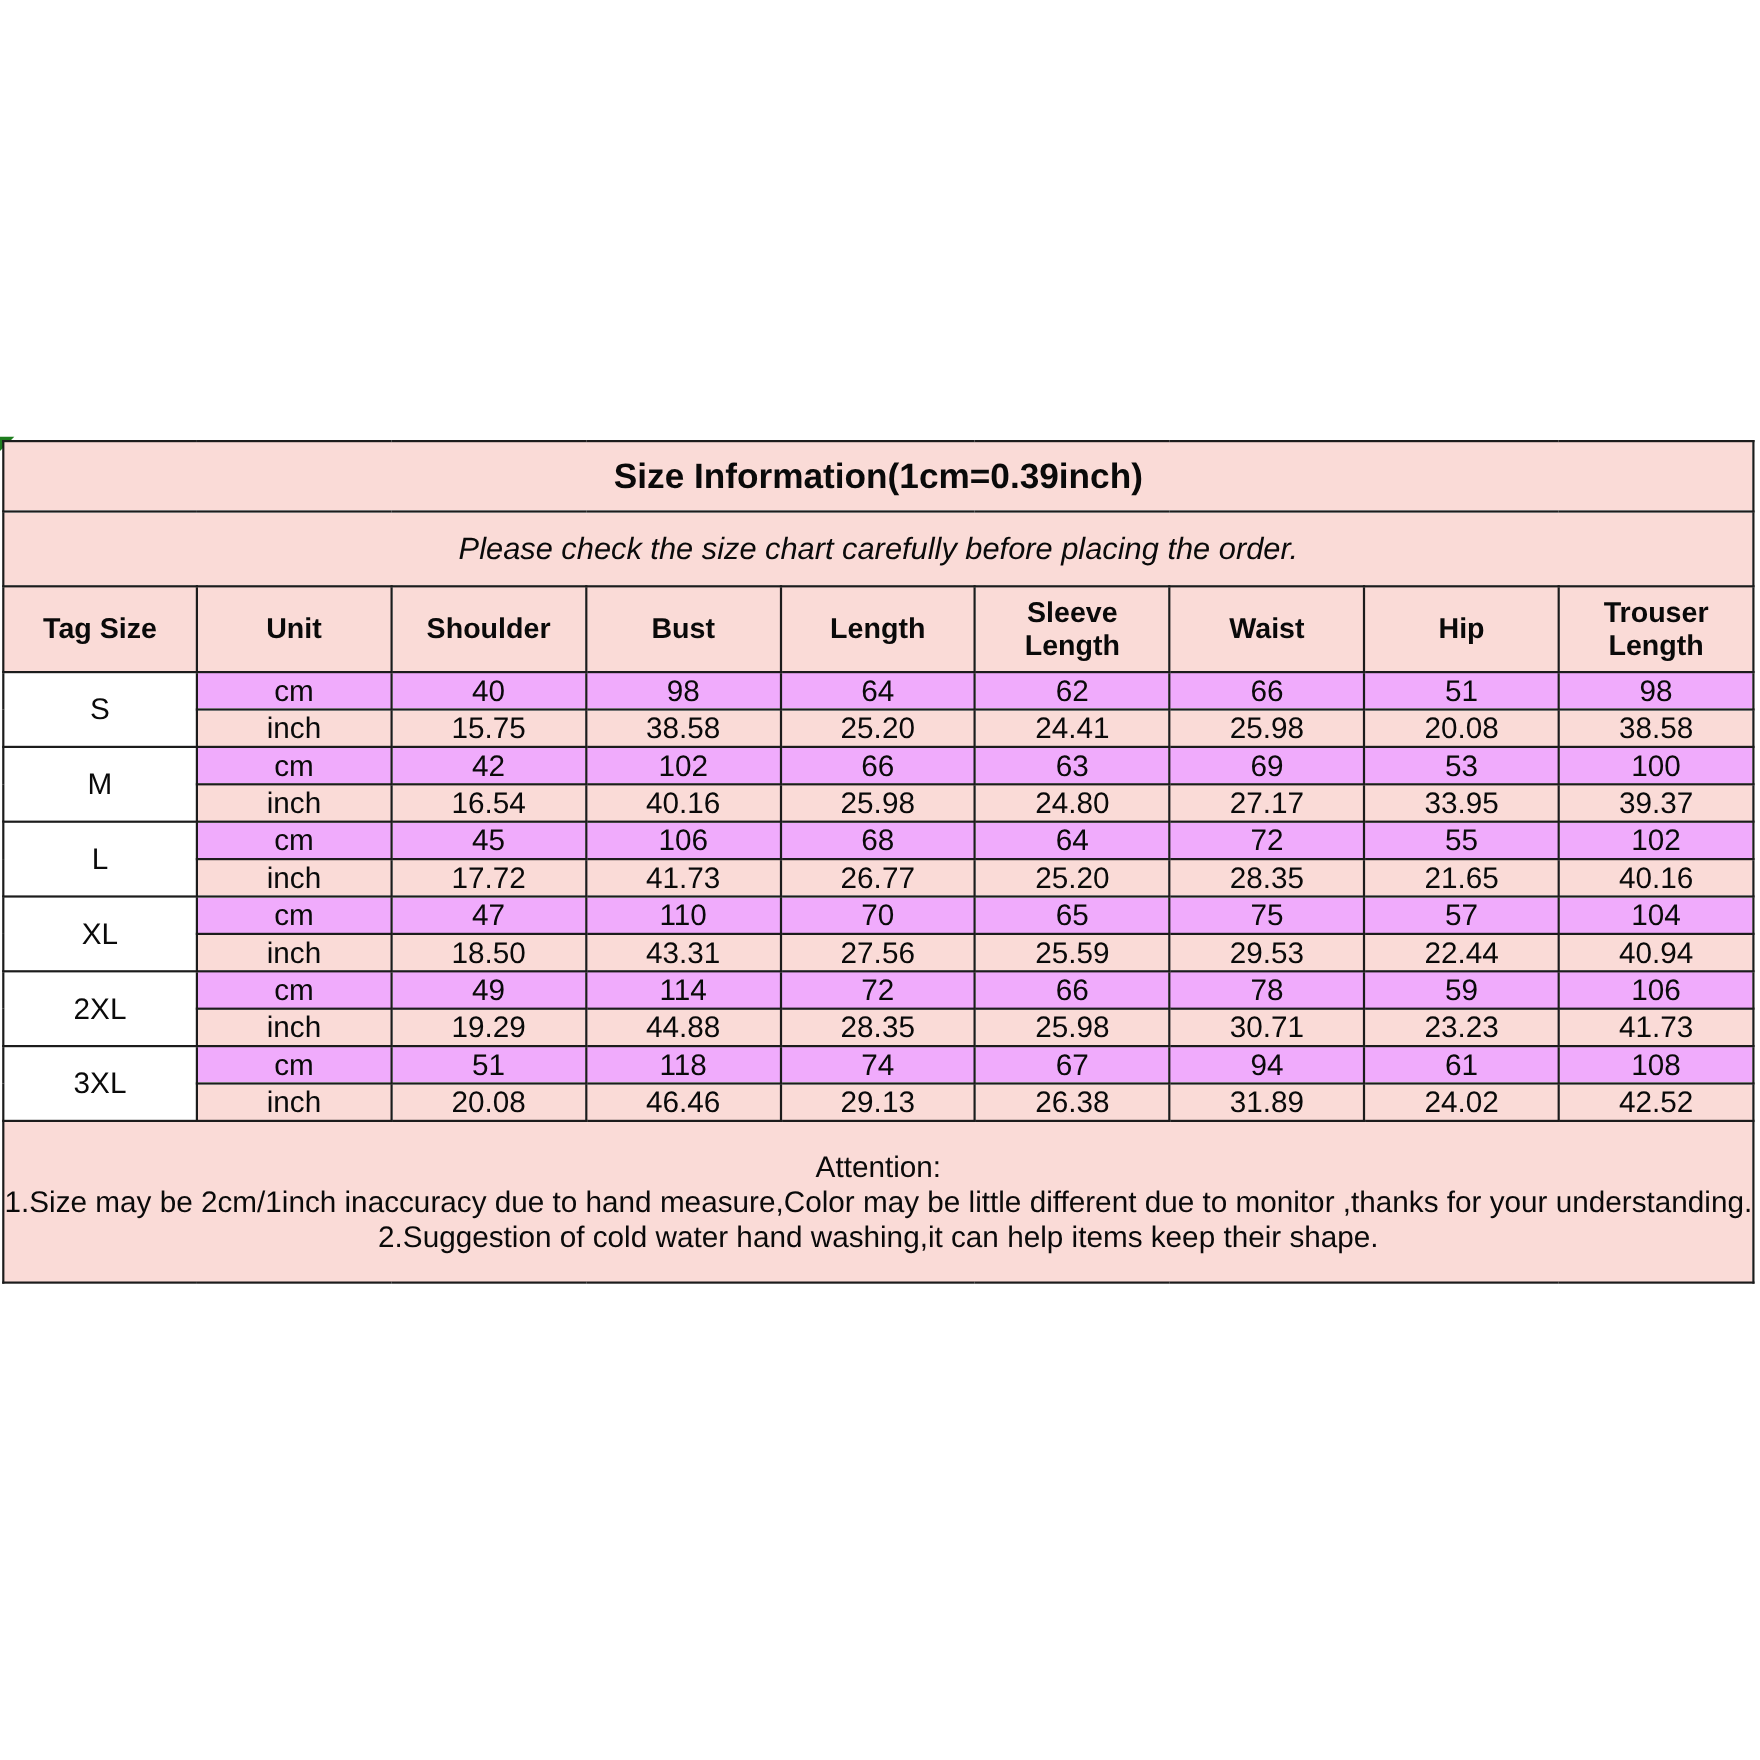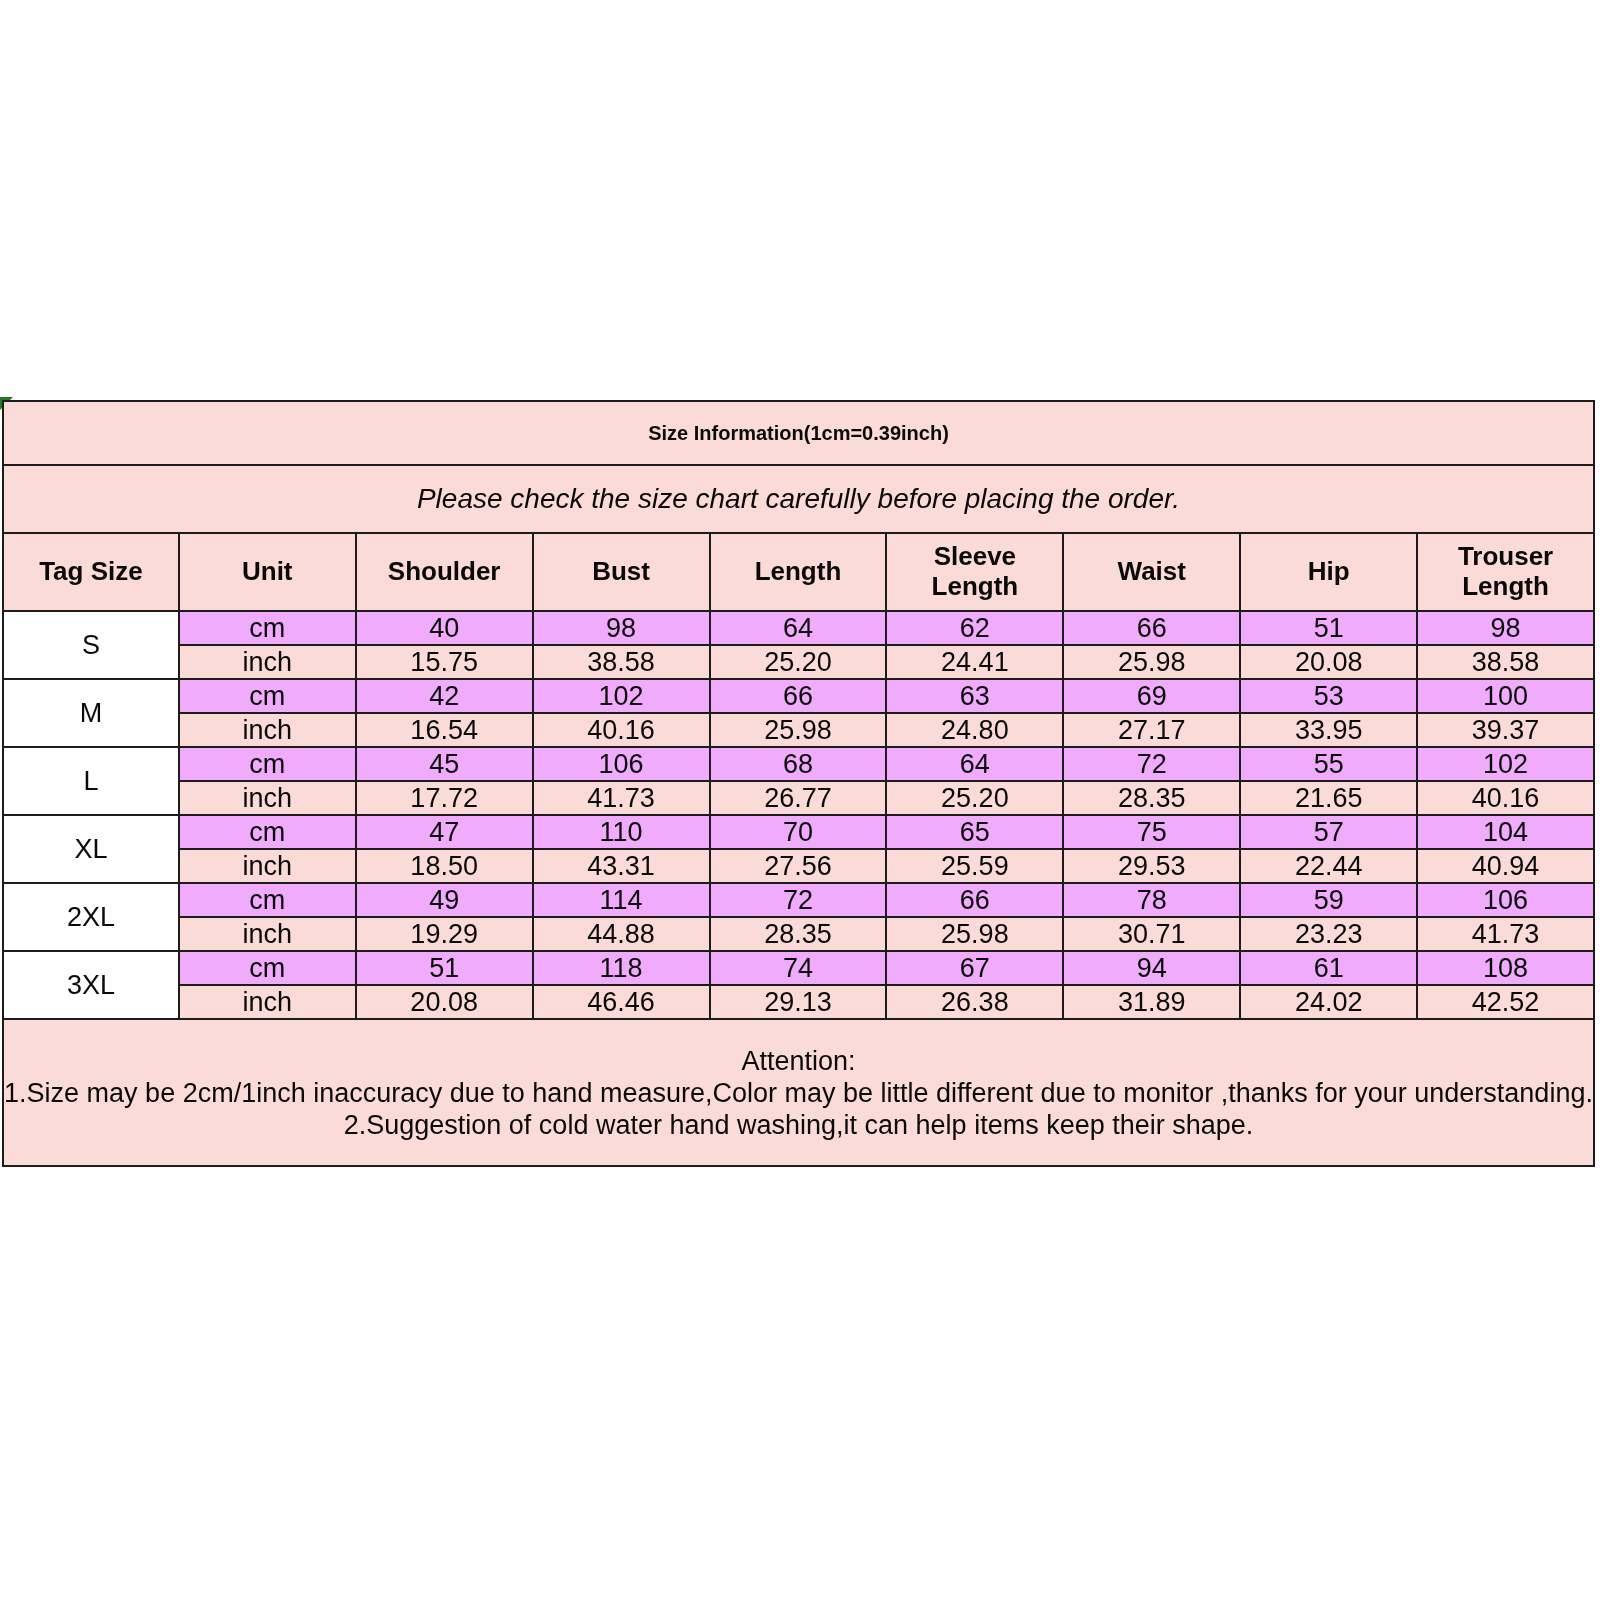--- a/index.html
+++ b/index.html
@@ -26,21 +26,21 @@
   }
   #size-sheet td, #size-sheet th {
     border: 2px solid #1c1c1c;
     text-align: center;
     vertical-align: middle;
     padding: 0;
     overflow: hidden;
   }
   .title-cell {
     height: 62px;
-    font-size: 20px;
+    font-size: 32px;
     font-weight: bold;
     background: #fadbd7;
     margin-top: 43px;
   }
   .subtitle-cell {
     height: 66px;
     font-size: 28px;
     font-weight: normal;
     background: #fadbd7;
     font-style: italic;

